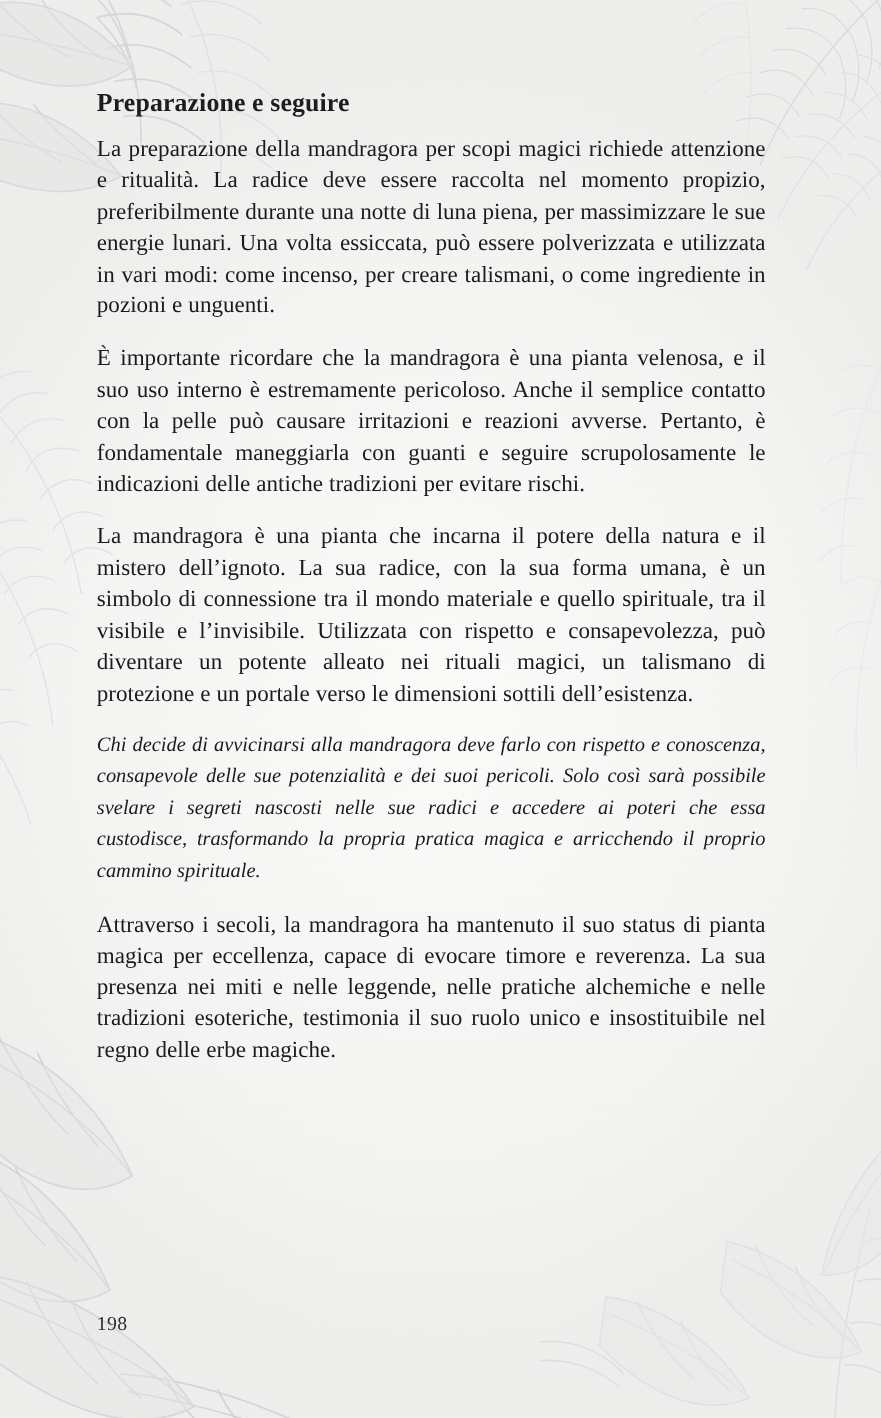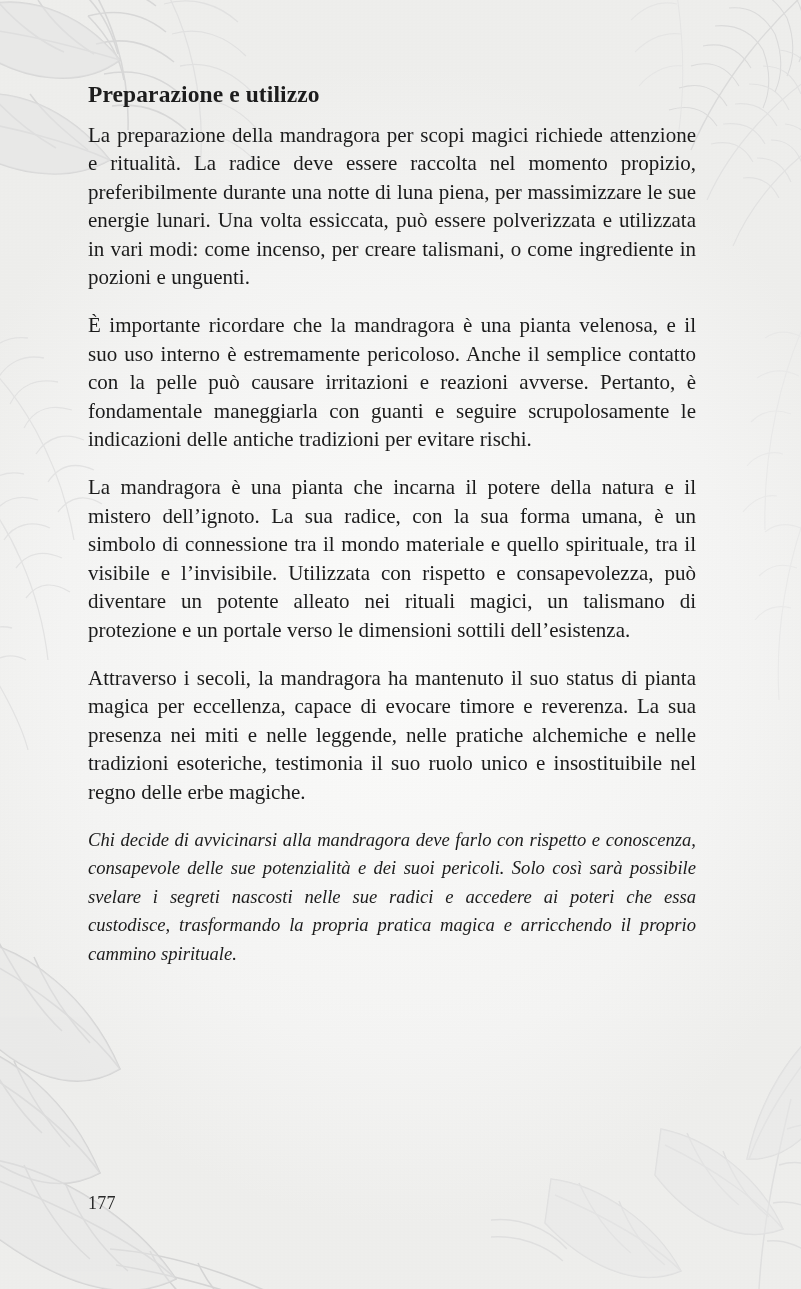--- a/index.html
+++ b/index.html
@@ -275,27 +275,27 @@
         <path d="M174 230 C158 222 144 224 134 232"></path>
         <path d="M166 268 C150 262 138 266 128 276"></path>
         <path d="M160 308 C144 304 132 310 124 320"></path>
       </g>
     </svg>
 
   </div>
 
   <div id="content">
 
-    <h1 class="page-heading">Preparazione e utilizzo</h1>
+    <h1 class="page-heading">Preparazione e seguire</h1>
 
     <div class="body-block">
       <p class="para">La preparazione della mandragora per scopi magici richiede at­tenzione e ritualità. La radice deve essere raccolta nel momento propizio, preferibilmente durante una notte di luna piena, per massimizzare le sue energie lunari. Una volta essiccata, può essere polverizzata e utilizzata in vari modi: come incenso, per creare ta­lismani, o come ingrediente in pozioni e unguenti.</p>
       <p class="para">È importante ricordare che la mandragora è una pianta velenosa, e il suo uso interno è estremamente pericoloso. Anche il semplice contatto con la pelle può causare irritazioni e reazioni avverse. Per­tanto, è fondamentale maneggiarla con guanti e seguire scrupolo­samente le indicazioni delle antiche tradizioni per evitare rischi.</p>
       <p class="para">La mandragora è una pianta che incarna il potere della natura e il mistero dell’ignoto. La sua radice, con la sua forma umana, è un simbolo di connessione tra il mondo materiale e quello spirituale, tra il visibile e l’invisibile. Utilizzata con rispetto e consapevolezza, può diventare un potente alleato nei rituali magici, un talismano di protezione e un portale verso le dimensioni sottili dell’esisten­za.</p>
+      <p class="para italic">Chi decide di avvicinarsi alla mandragora deve farlo con rispetto e co­noscenza, consapevole delle sue potenzialità e dei suoi pericoli. Solo così sarà possibile svelare i segreti nascosti nelle sue radici e accedere ai poteri che essa custodisce, trasformando la propria pratica magica e arricchen­do il proprio cammino spirituale.</p>
       <p class="para">Attraverso i secoli, la mandragora ha mantenuto il suo status di pianta magica per eccellenza, capace di evocare timore e reveren­za. La sua presenza nei miti e nelle leggende, nelle pratiche alche­miche e nelle tradizioni esoteriche, testimonia il suo ruolo unico e insostituibile nel regno delle erbe magiche.</p>
-      <p class="para italic">Chi decide di avvicinarsi alla mandragora deve farlo con rispetto e co­noscenza, consapevole delle sue potenzialità e dei suoi pericoli. Solo così sarà possibile svelare i segreti nascosti nelle sue radici e accedere ai poteri che essa custodisce, trasformando la propria pratica magica e arricchen­do il proprio cammino spirituale.</p>
     </div>
 
-    <div class="folio">177</div>
+    <div class="folio">198</div>
 
   </div>
 
 </div>
 
 </body></html>

